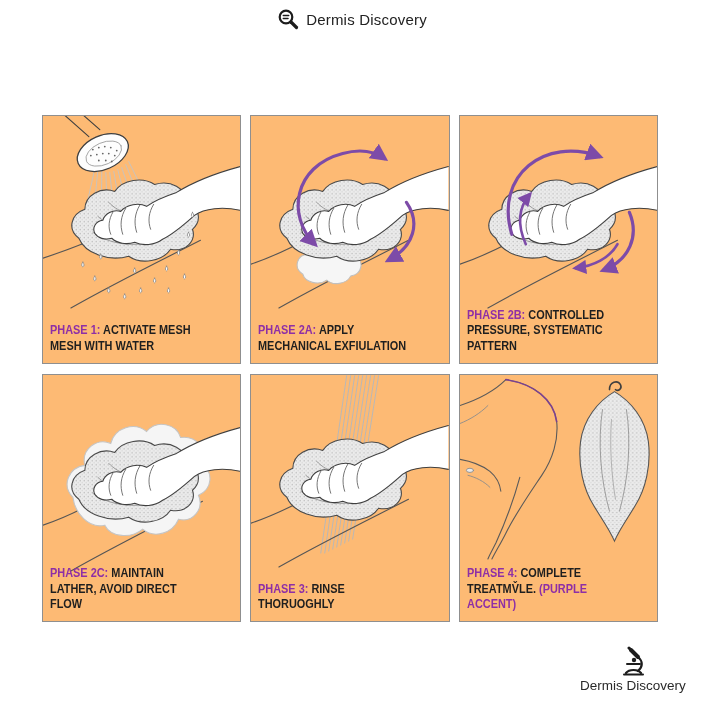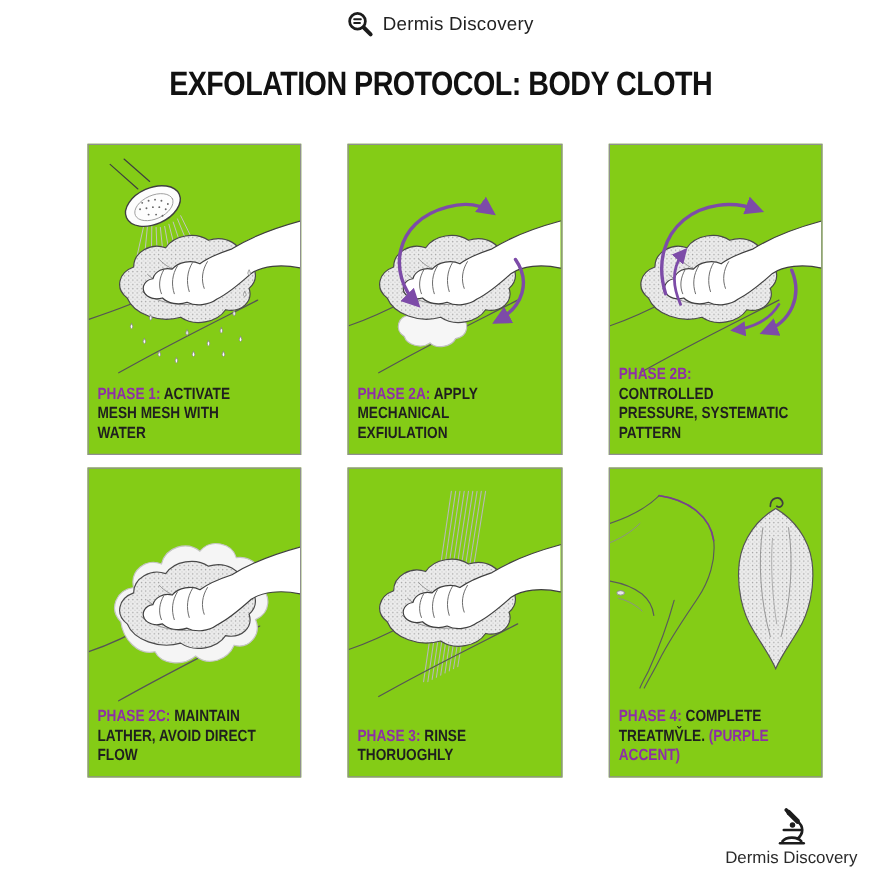--- a/index.html
+++ b/index.html
@@ -12,21 +12,21 @@
                display:flex; justify-content:center; align-items:center; gap:7px; }
   .brand-row .brand-text { font-size:15px; color:#222; letter-spacing:.2px; }
   .main-title { position:absolute; top:52px; left:0; width:100%; text-align:center; }
   .main-title span { display:inline-block; font-size:27px; font-weight:700;
                      letter-spacing:-.5px; transform:scaleX(.85); color:#111; white-space:nowrap; }
 
   
   .grid { position:absolute; left:42px; top:115px; width:616px; height:507px;
           display:grid; grid-template-columns:repeat(3,1fr); grid-template-rows:repeat(2,1fr);
           column-gap:9px; row-gap:10px; }
-  .panel { position:relative; border:1px solid #8f8f8f; background:#84cc16; overflow:hidden;margin-left:28px; }
+  .panel { position:relative; border:1px solid #8f8f8f; background:#fdba74; overflow:hidden; }
   .panel svg.illus { position:absolute; left:0; top:0; width:100%; height:100%; }
 
   .caption { position:absolute; left:7px; bottom:9px; font-size:13px; font-weight:700;
              line-height:1.2; color:#1f1f1f; transform:scaleX(.84);
              transform-origin:left bottom; letter-spacing:0; }
   .caption .phase  { color:#8e2fa6; }
   .caption .suffix { color:#8e2fa6; }
   .mw185{max-width:185px}.mw205{max-width:205px}.mw230{max-width:230px}.mw150{max-width:150px}
 
   
@@ -44,23 +44,20 @@
       <g fill="none" stroke="#1c1c1c" stroke-linecap="round">
         <circle cx="9" cy="9" r="6.3" stroke-width="2.2"></circle>
         <path d="M6.3 7.4 H11.7" stroke-width="1.5"></path>
         <path d="M6.3 10.4 H11" stroke-width="1.5"></path>
         <path d="M14 14 L19.5 19.5" stroke-width="3.2"></path>
       </g>
     </svg>
     <span class="brand-text">Dermis Discovery</span>
   </div>
 
-  <div class="main-title">
-    <span>EXFOLATION PROTOCOL: BODY CLOTH</span>
-  </div>
 
   <div class="grid">
 
     <div class="panel">
       <svg class="illus" viewBox="0 0 198 246">
         <defs>
           <pattern id="dp1" width="4" height="4" patternUnits="userSpaceOnUse">
             <rect width="4" height="4" fill="#ececec"></rect>
             <circle cx="1.3" cy="1.3" r="0.65" fill="#9f9f9f"></circle>
               <circle cx="3.2" cy="3.2" r="0.5" fill="#b7b7b7"></circle>

